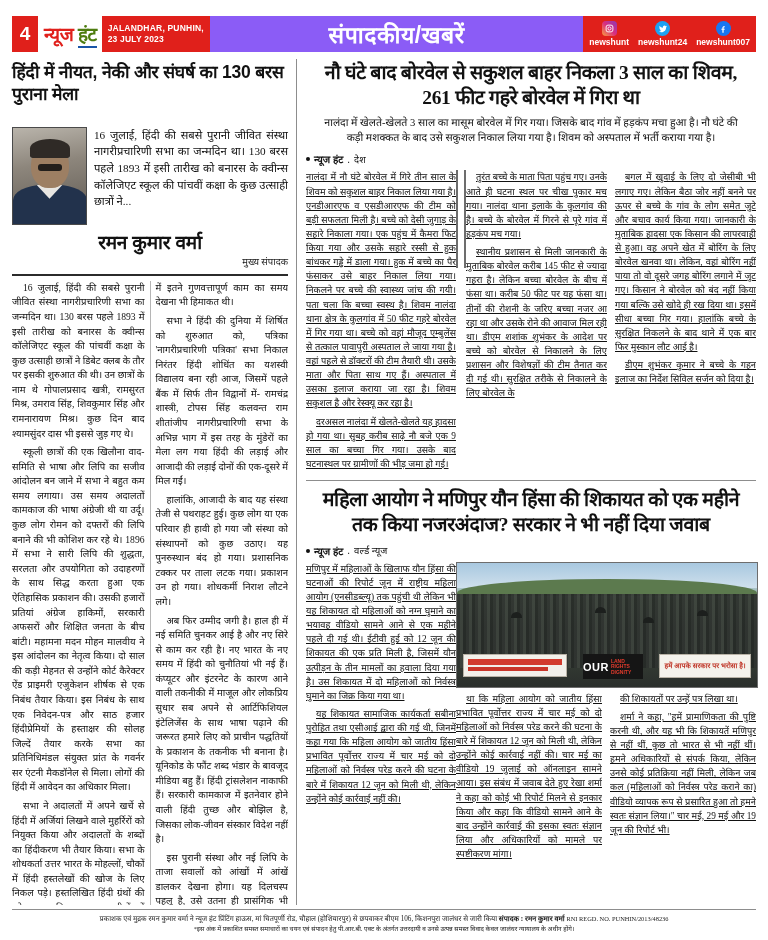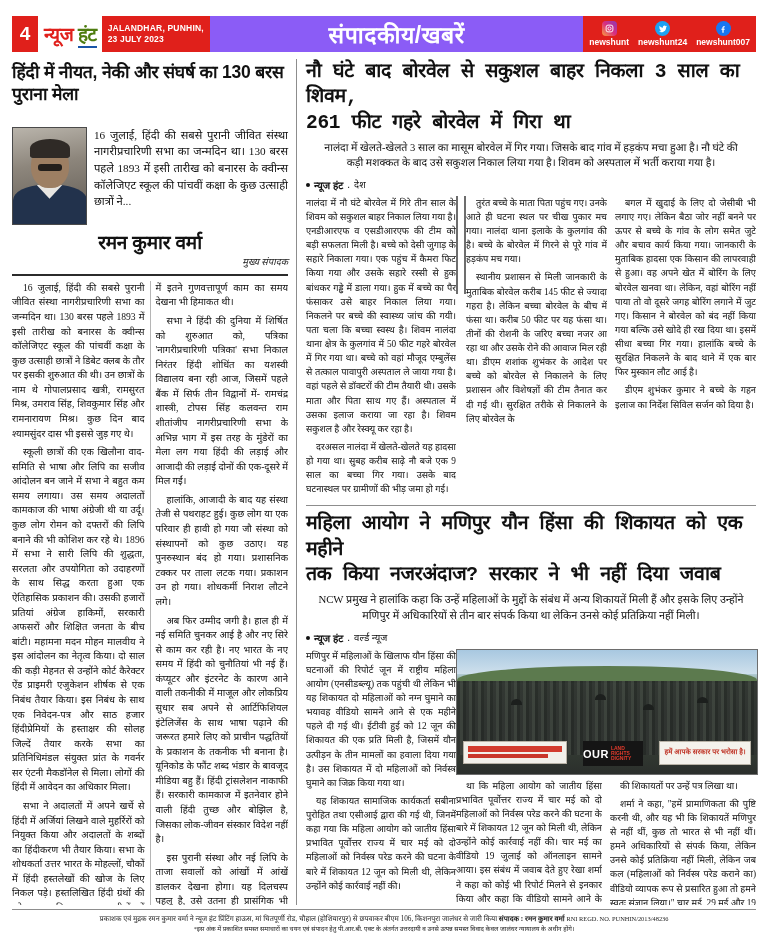--- a/index.html
+++ b/index.html
@@ -235,21 +235,20 @@
     font-size: 19px;
     text-align: center;
     margin: 1px 0 0 0;
     letter-spacing: -0.2px;
   }
   .byline-role {
     font-size: 9.5px;
     text-align: right;
     margin: 0 0 3px 0;
     color: #222;
-    font-style: italic;
   }
   .rule-thick {
     border-top: 2px solid #2b2b2b;
     margin: 3px 0 5px 0;
   }
   .rule-thin {
     border-top: 1px solid #8d8d8d;
     margin: 5px 0;
   }
 
@@ -266,24 +265,25 @@
     hyphens: auto;
   }
   .edit-body p {
     margin: 0 0 4px 0;
     text-indent: 11px;
   }
 
   
   .story { display: flex; flex-direction: column; }
   .story-headline {
-    font-family: Liberation Mono, monospace;
+    font-family: Liberation Serif, serif;
     font-weight: bold;
     font-size: 19.5px;
     line-height: 1.3;
+    text-align: center;
     margin: 1px 0 4px 0;
     letter-spacing: -0.3px;
   }
   .story-sub {
     font-size: 10.6px;
     line-height: 1.45;
     text-align: center;
     margin: 0 10px 5px 10px;
   }
   .story-sub.serifcaps { font-size: 10.8px; }
@@ -300,20 +300,21 @@
     width: 4px; height: 4px; background: #111; border-radius: 50%;
     display: inline-block;
   }
   .kicker .sep { font-weight: normal; }
   .kicker .src { font-weight: normal; font-size: 9.5px; }
 
   .story-grid {
     display: flex;
     flex: 1;
     min-height: 0;
+    text-decoration: underline;
   }
   .news-col {
     flex: 1;
     font-size: 9.3px;
     line-height: 1.52;
     text-align: justify;
     overflow: hidden;
     min-width: 0;
   }
   .news-col p { margin: 0 0 4px 0; text-indent: 10px; }
@@ -548,21 +549,20 @@
       </div>
 
       <div class="rule-thin"></div>
 
       <div class="story" style="flex:1; min-height:0;">
         <div class="story-headline">
           <span>महिला आयोग ने मणिपुर यौन हिंसा की शिकायत को एक महीने</span>
           <br>
           <span>तक किया नजरअंदाज? सरकार ने भी नहीं दिया जवाब</span>
         </div>
-        <div class="story-sub serifcaps">NCW प्रमुख ने हालांकि कहा कि उन्हें महिलाओं के मुद्दों के संबंध में अन्य शिकायतें मिली हैं और इसके लिए उन्होंने मणिपुर में अधिकारियों से तीन बार संपर्क किया था लेकिन उनसे कोई प्रतिक्रिया नहीं मिली।</div>
 
         <div class="kicker">
           <span class="dot"></span>
           <span>न्यूज हंट</span>
           <span class="sep">.</span>
           <span class="src">वर्ल्ड न्यूज</span>
         </div>
 
         <div class="story-grid">
           <div class="news-col first">

